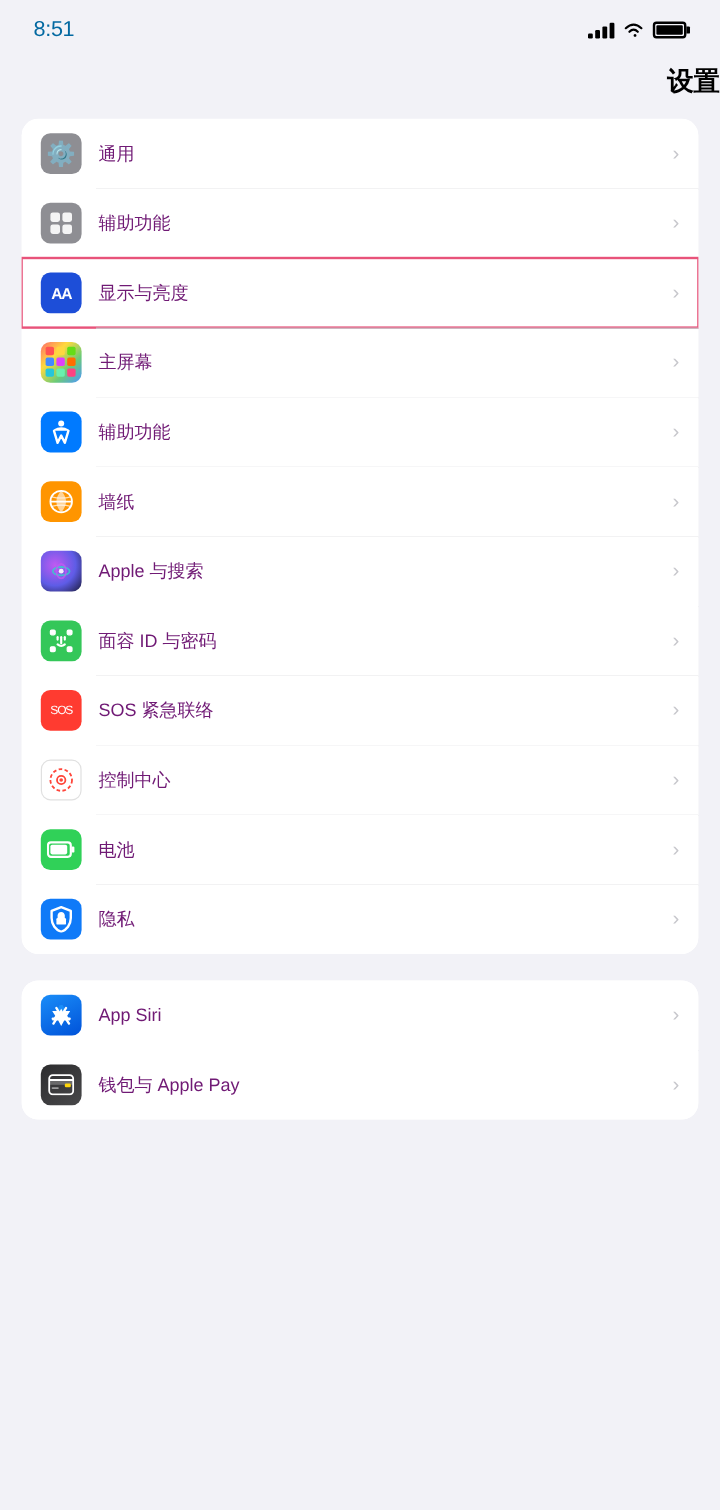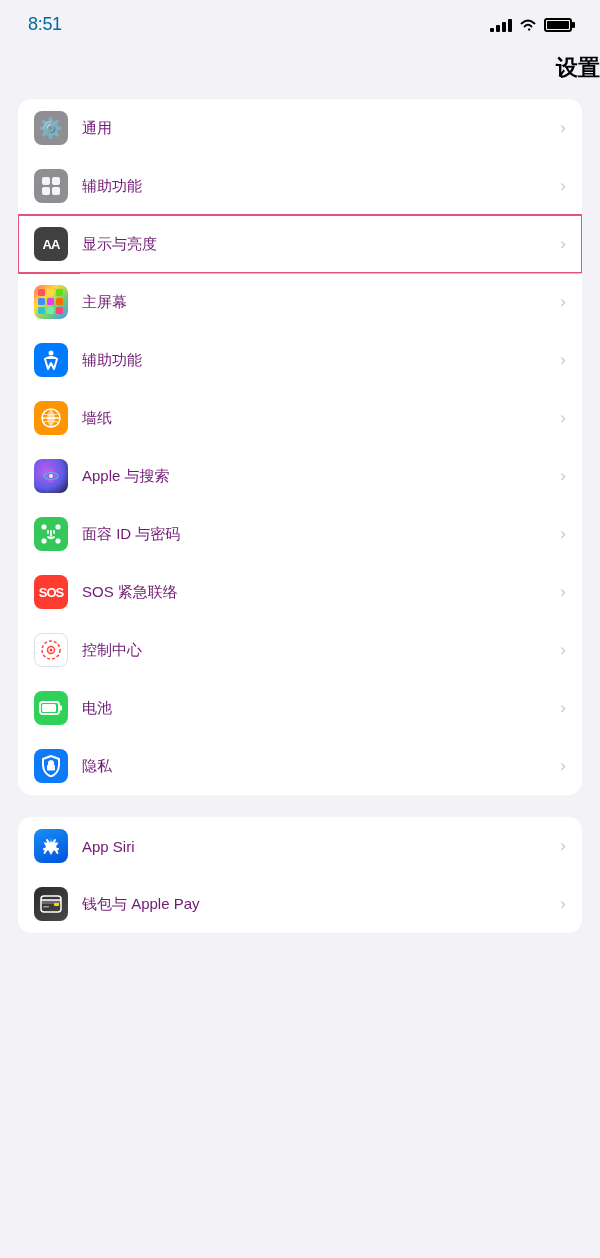--- a/index.html
+++ b/index.html
@@ -143,35 +143,35 @@
 
     .row-chevron {
       color: #c7c7cc;
       font-size: 17px;
       margin-left: 6px;
       font-weight: 400;
     }
 
     
     .icon-gray { background: #8e8e93; }
-    .icon-blue { background: #404040; }
+    .icon-blue { background: #1d4ed8; }
 
     
     .gear-icon {
       font-size: 20px;
     }
     .aa-icon {
       font-size: 13px;
       font-weight: 900;
       letter-spacing: -1px;
       color: #fff;
     }
     .sos-text {
-      font-size: 13px;
-      font-weight: 700;
+      font-size: 10px;
+      font-weight: 400;
       color: #fff;
       letter-spacing: -1px;
     }
   </style>
 </head>
 <body>
 
 <div class="status-bar">
   <span class="status-time">8:51</span>
   <div class="status-icons">

